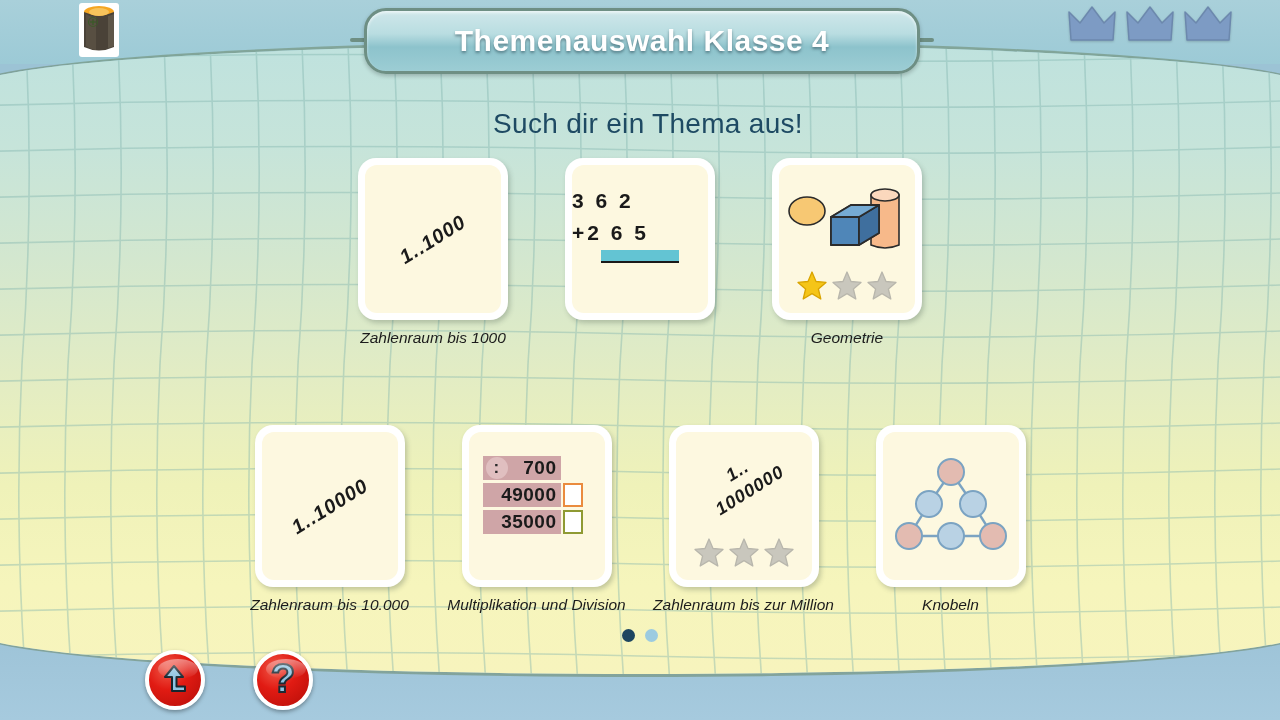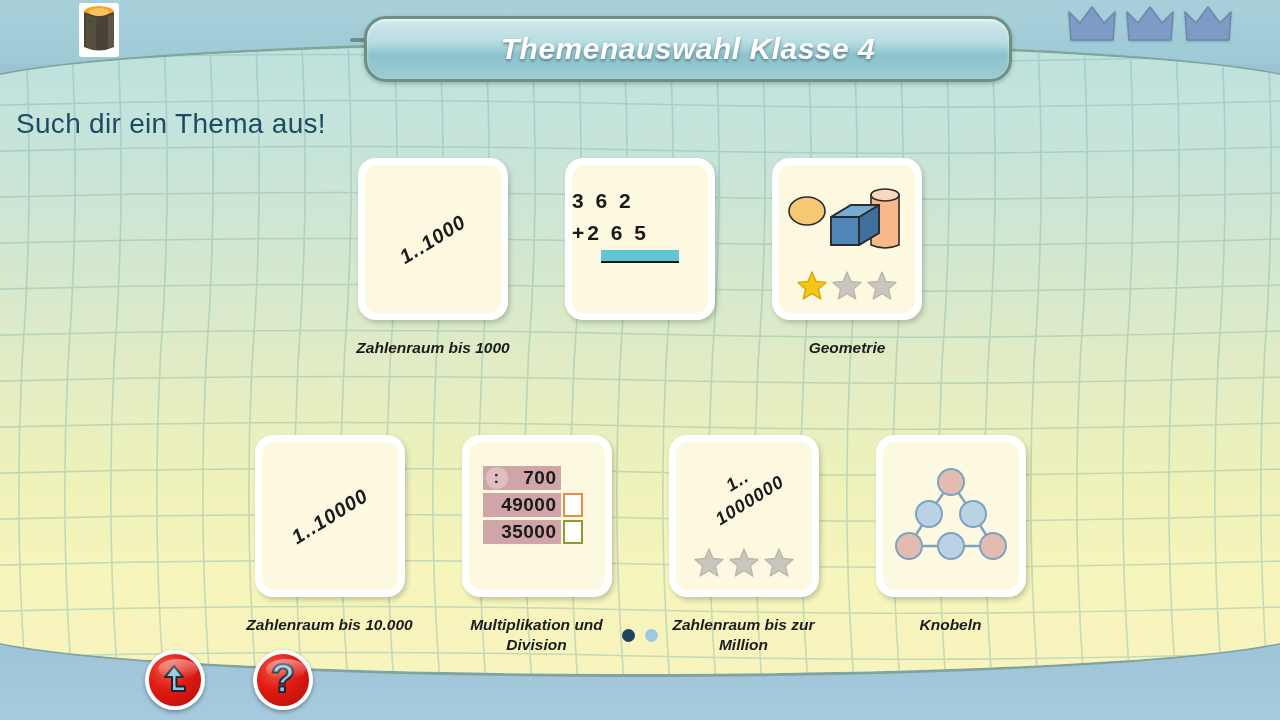--- a/index.html
+++ b/index.html
@@ -42,38 +42,38 @@
   
   .battery {
     position:absolute; left:78px; top:2px; width:42px; height:56px;
     z-index:7;
   }
   .crowns { position:absolute; right:48px; top:4px; z-index:7; display:flex; gap:10px; }
   .crown { filter:drop-shadow(0 1px 1px rgba(0,0,0,.18)); }
 
   
   .banner {
-    position:absolute; left:364px; top:16px; width:648px; height:66px; z-index:8;
+    position:absolute; left:364px; top:8px; width:556px; height:66px; z-index:8;
     border-radius:22px;
     background:linear-gradient(180deg,#cfe7ea 0%, #b9dde1 38%, #8dc3cc 60%, #9ccdd4 100%);
     border:3px solid #6e8f84;
     box-shadow:0 2px 4px rgba(0,0,0,.22), inset 0 2px 3px rgba(255,255,255,.6);
-    display:flex; align-items:center; justify-content:center;font-style:italic;
+    display:flex; align-items:center; justify-content:center;
   }
   .banner-text {
     font-size:30px; font-weight:bold; color:#ffffff; letter-spacing:.5px;
     text-shadow:0 2px 3px rgba(40,70,80,.55);
   }
   .banner-ear { position:absolute; top:38px; width:16px; height:4px; background:#6e8f84; border-radius:2px; z-index:6;}
   .banner-ear.l { left:350px; }
   .banner-ear.r { left:918px; }
 
   
   .headline {
-    position:absolute; top:108px; left:16px; right:0; z-index:6;
+    position:absolute; top:108px; left:16px; right:0; text-align:center; z-index:6;
     font-size:28px; color:#1e4a63; letter-spacing:.3px;
   }
 
   
   .grid { position:absolute; left:0; right:0; top:158px; z-index:6; }
   .row { display:flex; justify-content:center; gap:57px; }
   .row.two { margin-top:78px; }
   .cell { width:150px; display:flex; flex-direction:column; align-items:center; }
 
   .card {
@@ -85,23 +85,23 @@
     position:relative;
   }
   .card-inner {
     width:100%; height:100%;
     background:#fdf8e0;
     border-radius:12px;
     position:relative;
     overflow:hidden;
   }
   .cell-label {
-    margin-top:18px;
+    margin-top:8px;
     font-size:15.5px; font-style:italic; color:#1c1c1c; text-align:center;
-    line-height:1.25; width:190px;font-weight:bold;
+    line-height:1.25; width:190px;
   }
 
   
   .range-txt {
     position:absolute; left:0; right:0; top:0; bottom:0;
     display:flex; align-items:center; justify-content:center;
   }
   .range-txt span {
     display:block;
     transform:rotate(-32deg);

